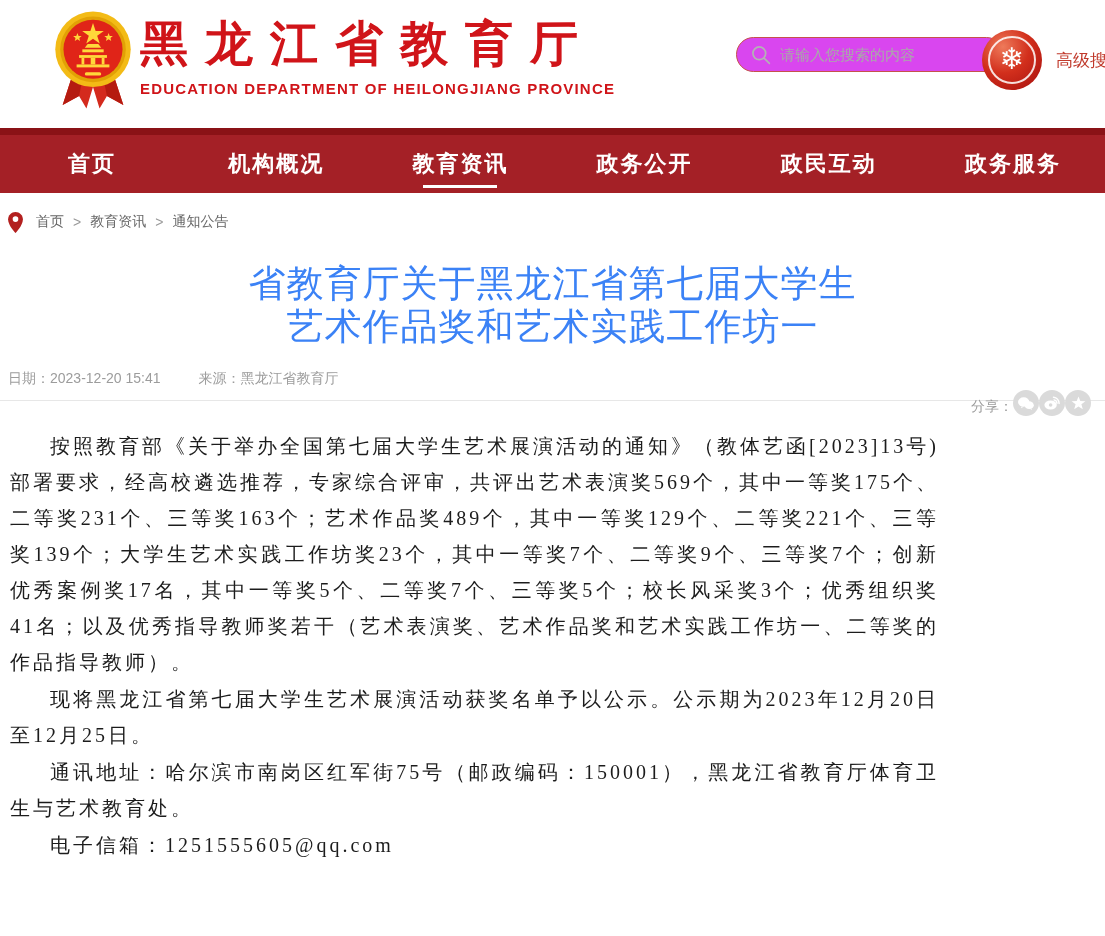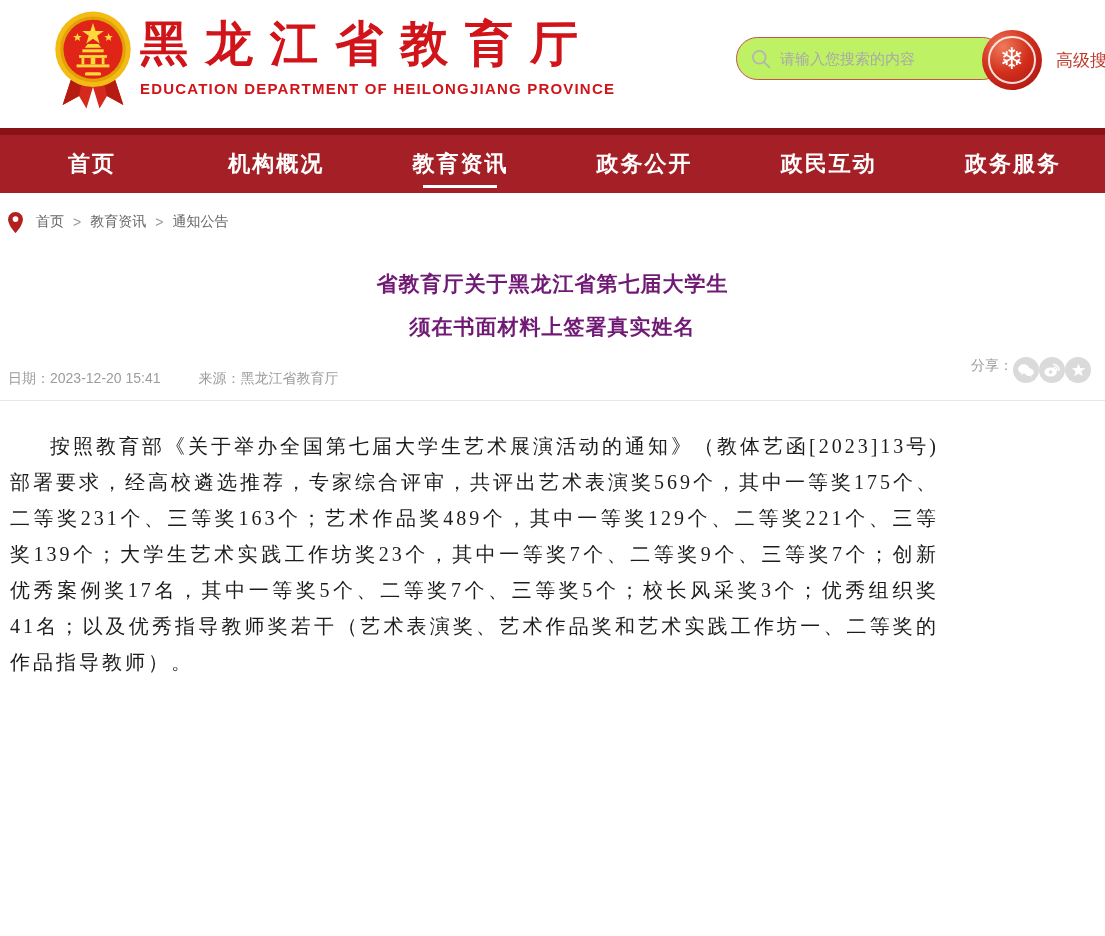--- a/index.html
+++ b/index.html
@@ -7,21 +7,21 @@
   body { font-family:"Liberation Sans","DejaVu Sans",sans-serif; }
   .page { position:relative; width:1105px; height:936px; background:#fff; overflow:hidden; margin:0 auto; }
 
   
   .header { position:absolute; top:0; left:0; width:1105px; height:128px; background:#fff;margin-left:44px; }
   .emblem { position:absolute; left:8px; top:6px; width:82px; height:108px; }
   .brand { position:absolute; left:96px; top:16px; }
   .brand-cn { font-size:48px; font-weight:bold; color:#d01419; letter-spacing:17px; line-height:56px; white-space:nowrap; }
   .brand-en { font-size:15px; font-weight:bold; color:#d01419; letter-spacing:1.2px; margin-top:8px; white-space:nowrap; }
 
-  .search-pill { position:absolute; left:692px; top:37px; width:268px; height:43px; border:1px solid #c5524c; border-radius:23px; display:flex; align-items:center; padding:0 14px; background:#bef264; }
+  .search-pill { position:absolute; left:692px; top:37px; width:268px; height:35px; border:1px solid #c5524c; border-radius:23px; display:flex; align-items:center; padding:0 14px; background:#d946ef; }
   .search-pill input { border:none; outline:none; flex:1; font-size:15px; color:#333; margin-left:9px; background:transparent; font-family:inherit; }
   .search-pill input::placeholder { color:#a9a9a9; }
   .snow-btn { position:absolute; left:938px; top:30px; width:60px; height:60px; border:none; border-radius:50%; cursor:pointer;
     background:radial-gradient(circle at 35% 28%, #ee7a5a 0%, #d22f1c 45%, #a30d0d 100%); display:flex; align-items:center; justify-content:center; }
   .snow-btn .ring { position:absolute; inset:6px; border:2px solid rgba(255,255,255,.85); border-radius:50%; }
   .snow-btn .flake { color:#fff; font-size:30px; line-height:1; font-family:"DejaVu Sans",sans-serif; position:relative; top:-1px; }
   .adv-link { position:absolute; left:1012px; top:0; height:120px; display:flex; align-items:center; gap:7px; color:#c0392b; font-size:17px; text-decoration:none; cursor:pointer; }
 
   
   .nav { position:absolute; top:128px; left:0; width:1105px; height:65px; background:#a42026; border-top:7px solid #8a1216; }
@@ -30,30 +30,30 @@
   .nav li span { color:#fff; font-size:22px; font-weight:bold; letter-spacing:2px; }
   .nav li.active::after { content:""; position:absolute; bottom:5px; left:50%; transform:translateX(-50%); width:74px; height:3px; background:#fff; }
 
   
   .breadcrumb { position:absolute; top:204px; left:8px; height:36px; display:flex; align-items:center; font-size:14px; color:#666; }
   .breadcrumb .pin { margin-right:13px; display:flex; }
   .breadcrumb .crumb { cursor:pointer; }
   .breadcrumb .sep { color:#999; margin:0 9px; }
 
   
-  .article-title { position:absolute; top:262px; left:0; width:1105px; text-align:center; font-size:21px; line-height:43px; font-weight:bold; color:#701a75; letter-spacing:1px; }
+  .article-title { position:absolute; top:262px; left:0; width:1105px; text-align:center; font-size:37px; line-height:43px; font-weight:normal; color:#3b82f6; letter-spacing:1px; }
 
   .meta { position:absolute; top:357px; left:0; width:1105px; height:44px; border-bottom:1px solid #e7e7e7; font-size:14px; color:#9c9c9c; }
   .meta-left { position:absolute; left:8px; top:0; height:43px; display:flex; align-items:center; gap:38px; }
   .meta-font { position:absolute; left:546px; top:0; height:43px; display:flex; align-items:center; gap:9px; color:#8f8f8f; }
   .meta-font .fw-prefix,.meta-font .fw-suffix { font-size:15px; }
   .meta-font .fz-large { font-size:22px; cursor:pointer; }
   .meta-font .fz-medium { font-size:16px; cursor:pointer; }
   .meta-font .fz-small { font-size:13px; cursor:pointer; }
-  .meta-share { position:absolute; right:14px; top:0; height:43px; display:flex; align-items:flex-start; gap:0; }
+  .meta-share { position:absolute; right:14px; top:16px; height:43px; display:flex; align-items:flex-end; gap:0; }
   .share-circle { width:26px; height:26px; border-radius:50%; background:#dadada; display:flex; align-items:center; justify-content:center; cursor:pointer; }
 
   
   .article-body { position:absolute; top:401px; left:0; width:949px; padding:27px 10px 0;
     font-family:"Liberation Serif","DejaVu Serif",serif; font-size:20px; line-height:36px;
     color:#1c1c1c; letter-spacing:3px; text-align:justify; }
   .article-body p { text-indent:2em; margin-bottom:1px; }
 </style>
 </head>
 <body>
@@ -138,21 +138,21 @@
     </span>
     <span class="crumb">首页</span>
     <span class="sep">&gt;</span>
     <span class="crumb">教育资讯</span>
     <span class="sep">&gt;</span>
     <span class="crumb">通知公告</span>
   </div>
 
   <h1 class="article-title">
     <span>省教育厅关于黑龙江省第七届大学生</span><br>
-    <span>须在书面材料上签署真实姓名</span>
+    <span>艺术作品奖和艺术实践工作坊一</span>
   </h1>
 
   <div class="meta">
     <div class="meta-left">
       <span>日期：2023-12-20 15:41</span>
       <span>来源：黑龙江省教育厅</span>
     </div>
     <div class="meta-share">
       <span>分享：</span>
       <span class="share-circle">
@@ -174,16 +174,19 @@
       <span class="share-circle">
         <svg width="15" height="14" viewBox="0 0 15 14">
           <polygon points="7.5,0.6 9.3,5 14.4,5.3 10.4,8.3 11.8,13.2 7.5,10.4 3.2,13.2 4.6,8.3 0.6,5.3 5.7,5" fill="#fff"></polygon>
         </svg>
       </span>
     </div>
   </div>
 
   <div class="article-body">
     <p>按照教育部《关于举办全国第七届大学生艺术展演活动的通知》（教体艺函[2023]13号)部署要求，经高校遴选推荐，专家综合评审，共评出艺术表演奖569个，其中一等奖175个、二等奖231个、三等奖163个；艺术作品奖489个，其中一等奖129个、二等奖221个、三等奖139个；大学生艺术实践工作坊奖23个，其中一等奖7个、二等奖9个、三等奖7个；创新优秀案例奖17名，其中一等奖5个、二等奖7个、三等奖5个；校长风采奖3个；优秀组织奖41名；以及优秀指导教师奖若干（艺术表演奖、艺术作品奖和艺术实践工作坊一、二等奖的作品指导教师）。</p>
+    <p>现将黑龙江省第七届大学生艺术展演活动获奖名单予以公示。公示期为2023年12月20日至12月25日。</p>
+    <p>通讯地址：哈尔滨市南岗区红军街75号（邮政编码：150001），黑龙江省教育厅体育卫生与艺术教育处。</p>
+    <p>电子信箱：1251555605@qq.com</p>
 
   </div>
 
 </div>
 
 </body></html>

